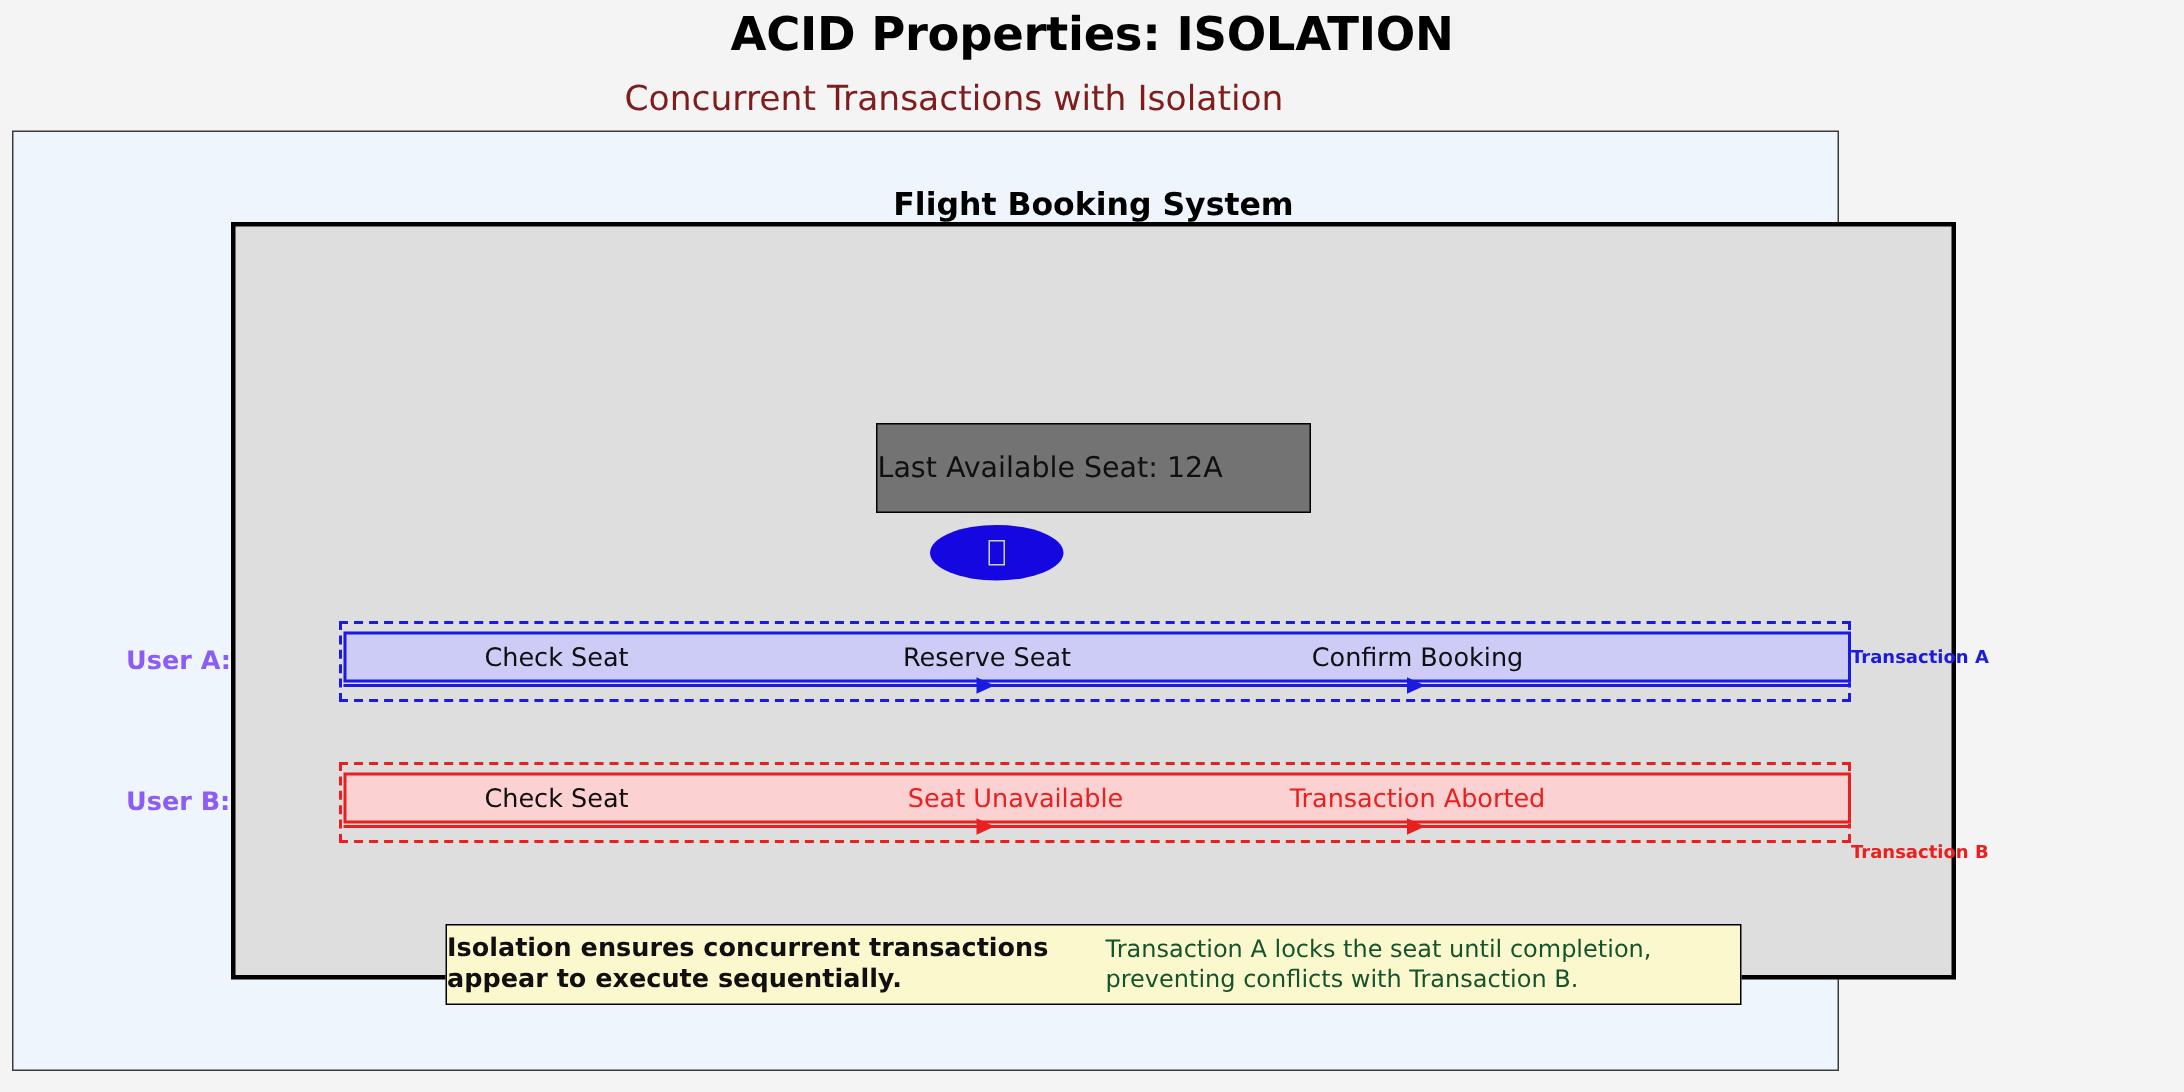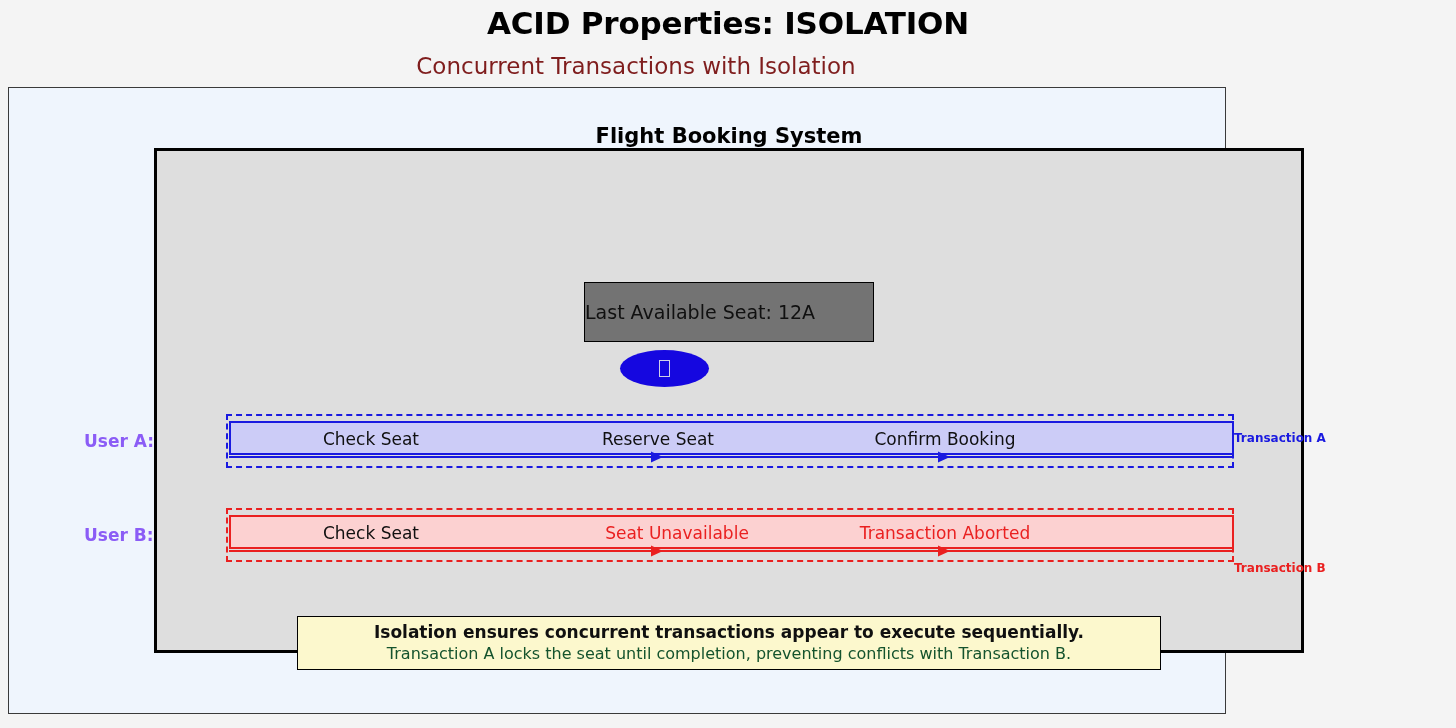--- a/index.html
+++ b/index.html
@@ -204,21 +204,21 @@
     position: absolute;
     left: 288px;
     top: 528px;
     width: 864px;
     height: 54px;
     background: #fcf8cd;
     border: 1.5px solid #000000;
     box-sizing: border-box;
     z-index: 10;
     display: flex;
-    flex-direction: column;
+    flex-direction: row;
     align-items: center;
     justify-content: center;
   }
   #note-line1 {
     font-size: 17px;
     font-weight: bold;
     color: #101010;
     line-height: 1.25;
   }
   #note-line2 {

